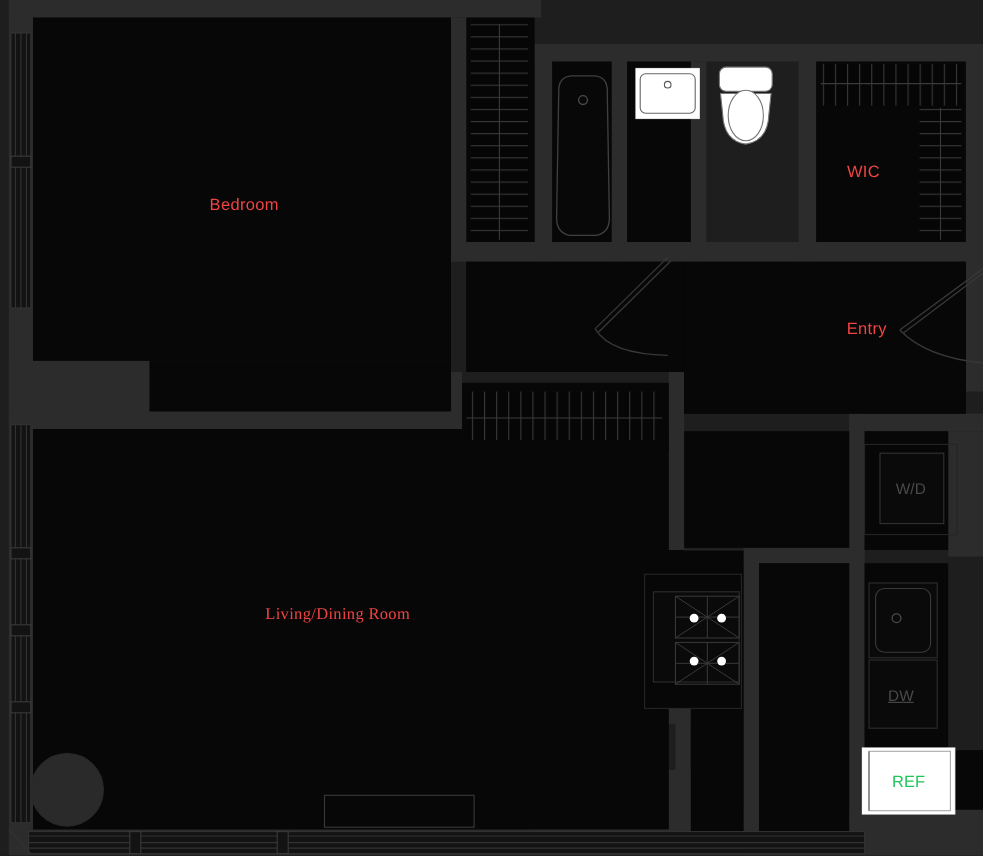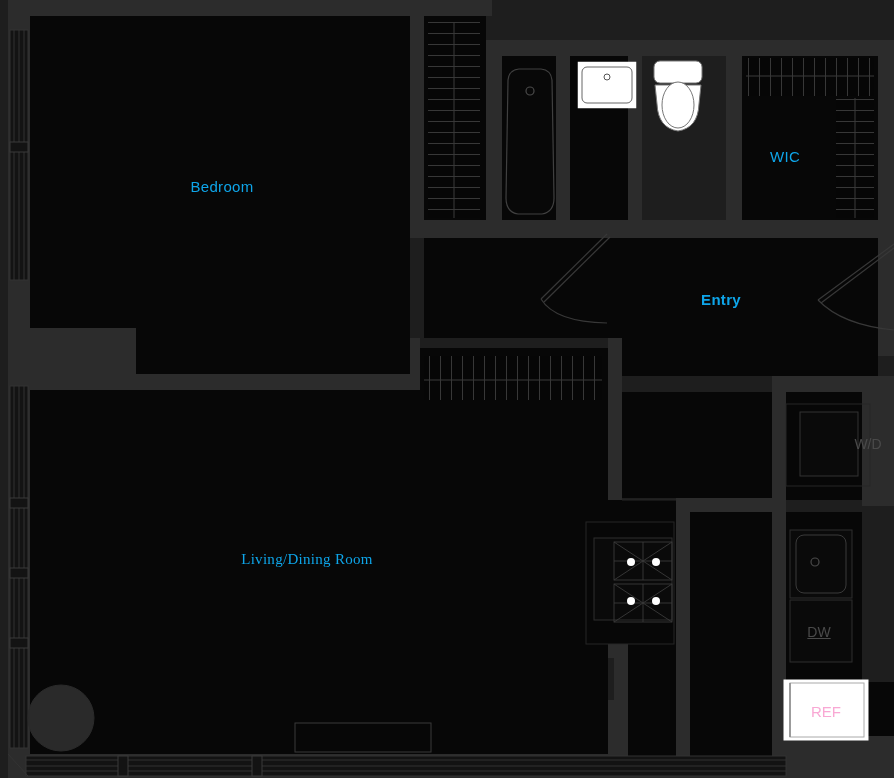--- a/index.html
+++ b/index.html
@@ -21,40 +21,40 @@
   #plan-svg {
     position: absolute;
     left: 0;
     top: 0;
     width: 894px;
     height: 778px;
     display: block;
   }
   .room-label {
     position: absolute;
-    color: #0ea5e9;
+    color: #ef4444;
     font-size: 15px;
     font-family: "Liberation Sans", sans-serif;
     letter-spacing: 0.3px;
     white-space: nowrap;
     transform: translate(-50%, -50%);
     pointer-events: none;
     user-select: none;
   }
   .appl-label {
     position: absolute;
     color: #4a4a4a;
     font-size: 14px;
     font-family: "Liberation Sans", sans-serif;
     white-space: nowrap;
     transform: translate(-50%, -50%);
     user-select: none;
   }
   .appl-label.on-white {
-    color: #f9a8d4;
+    color: #22c55e;
     font-size: 15px;
   }
 </style>
 </head>
 <body>
 
 <div id="plan-root">
 
   <svg id="plan-svg" viewBox="0 0 894 778" xmlns="http://www.w3.org/2000/svg">
 
@@ -297,23 +297,23 @@
       <rect x="786" y="404" width="84" height="82"></rect>
       <line x1="622" y1="500" x2="676" y2="500"></line>
     </g>
 
   </svg>
 
   <div class="room-label" style="left:222px; top:186px;text-align:center;">Bedroom</div>
 
   <div class="room-label" style="left:307px; top:559px;font-family:Liberation Serif, serif;">Living/Dining Room</div>
 
-  <div class="room-label" style="left:721px; top:299px;font-weight:bold;">Entry</div>
+  <div class="room-label" style="left:788px; top:299px;">Entry</div>
 
   <div class="room-label" style="left:785px; top:156px;">WIC</div>
 
-  <div class="appl-label" style="left:868px; top:444px;">W/D</div>
+  <div class="appl-label" style="left:828px; top:444px;">W/D</div>
 
   <div class="appl-label" style="left:819px; top:632px;text-decoration:underline;">DW</div>
 
   <div class="appl-label on-white" style="left:826px; top:711px;">REF</div>
 
 </div>
 
 </body></html>

